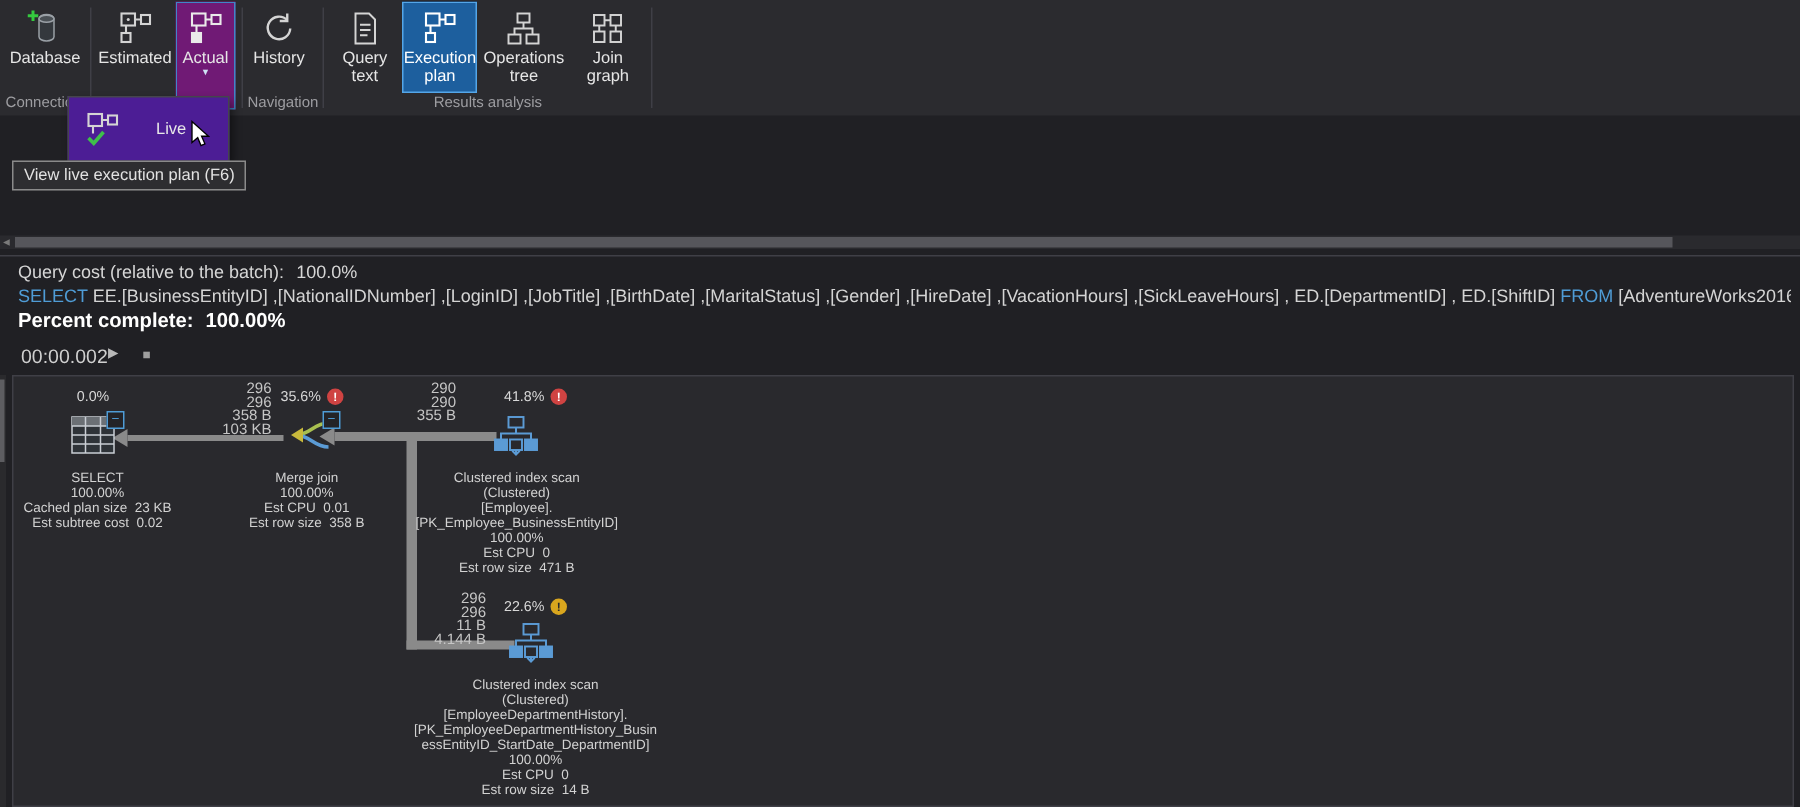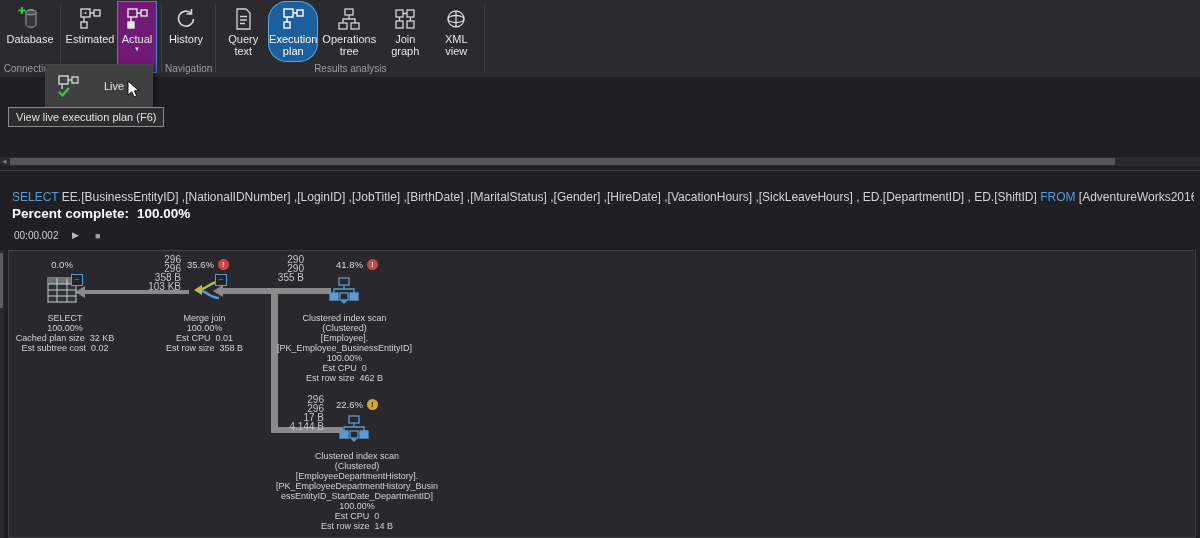--- a/index.html
+++ b/index.html
@@ -12,42 +12,42 @@
   .rbtn{display:flex;flex-direction:column;align-items:center;padding:4px 2px 1px;margin:1px 1px 0;font-size:11px;color:#e6e6e6;text-align:center;line-height:1.12;cursor:default;}
   .ric{height:27px;display:flex;align-items:center;justify-content:center;}
   .rlab{margin-top:1px;}
   .caret{font-size:6px;color:#cfe3f5;line-height:7px;margin-top:1px;}
   .rglabel{font-size:10px;color:#9d9da1;text-align:center;padding:1px 0 3px;white-space:nowrap;overflow:hidden;text-overflow:ellipsis;}
   .rdiv{width:1px;background:#3f3f46;margin:5px 0;}
   .sel-bright{background:#1d5f9e;box-shadow:inset 0 0 0 1px #54a6e8;color:#fff;}
   .sel-dark{background:#701a75;box-shadow:inset 0 0 0 1px #3f87c7;}
 
   
-  .dropdown{position:absolute;left:45px;top:64px;width:106px;height:42px;background:#404040;border:1px solid #45454c;box-shadow:2px 3px 6px rgba(0,0,0,.5);z-index:50;display:flex;align-items:center;}
+  .dropdown{position:absolute;left:45px;top:64px;width:106px;height:42px;background:#4c1d95;border:1px solid #45454c;box-shadow:2px 3px 6px rgba(0,0,0,.5);z-index:50;display:flex;align-items:center;}
   .dropdown .ric{margin-left:10px;}
   .ddlabel{margin-left:24px;font-size:11px;color:#e8e8e8;}
   .tooltip{position:absolute;left:8px;top:107px;background:#2d2d30;border:1px solid #8a8a8a;color:#e2e2e2;font-size:11px;padding:3px 7px;z-index:55;white-space:nowrap;}
   .cursor{position:absolute;left:127px;top:80px;z-index:60;}
 
   
   .hscroll{position:absolute;left:0;top:157px;width:1200px;height:9px;background:#2a2a2e;}
   .hthumb{position:absolute;left:10px;top:1px;width:1105px;height:7px;background:#56565b;}
   .harrow{position:absolute;left:2px;top:-1px;font-size:9px;color:#7a7a7a;}
   .vscroll{position:absolute;left:0;top:250px;width:4px;height:288px;background:#2a2a2d;}
   .vthumb{position:absolute;left:0;top:3px;width:3px;height:55px;background:#5d5d61;}
 
   
   .qdivider{position:absolute;left:0;top:170px;width:1200px;height:1px;background:#3f3f46;}
   .qcost{position:absolute;left:12px;top:174px;font-size:12px;color:#d6d6d6;white-space:pre;}
   .qcost b{font-weight:normal;margin-left:8px;}
   .sqlrow{position:absolute;left:12px;top:190px;width:1182px;font-size:12px;color:#d4d4d4;white-space:nowrap;overflow:hidden;}
   .kw{color:#4f9cd6;}
   .pctrow{position:absolute;left:12px;top:206px;font-size:13.5px;font-weight:bold;color:#ffffff;white-space:pre;}
   .pctrow span{margin-right:8px;}
-  .timer{position:absolute;left:14px;top:230px;font-size:10px;color:#cfcfcf;}
+  .timer{position:absolute;left:14px;top:230px;font-size:13px;color:#cfcfcf;}
   .playbtn{position:absolute;left:72px;top:230px;font-size:9px;color:#b9b9b9;}
   .stopbtn{position:absolute;left:95px;top:231px;font-size:9px;color:#9f9f9f;}
 
   
   .plan{position:absolute;left:8px;top:250px;width:1186px;height:286px;background:#29292d;border:1px solid #3f3f46;}
   .abs{position:absolute;}
   .nline{font-size:9px;line-height:10px;color:#d2d2d2;text-align:center;white-space:pre;display:block;}
   .sline{font-size:10px;line-height:9px;color:#c6c6c6;text-align:right;white-space:pre;display:block;}
   .pctlab{font-size:9.5px;color:#d8d8d8;display:flex;align-items:center;gap:4px;}
   .warn{display:inline-flex;width:11px;height:11px;border-radius:50%;align-items:center;justify-content:center;font-size:8px;font-weight:bold;}
@@ -132,21 +132,21 @@
       <div class="rbuttons">
         <div class="rbtn" style="width:42px;">
           <span class="ric">
             <svg width="24" height="24" viewBox="0 0 24 24" fill="none" stroke="#d4d4d4" stroke-width="1.3">
               <path d="M6 2h9l4 4v16H6z"></path>
                 <path d="M9 9.5h7M9 13h7M9 16.5h5"></path>
             </svg>
           </span>
           <span class="rlab">Query text</span>
         </div>
-        <div class="rbtn sel-bright" style="width:46px;border-radius:19px;">
+        <div class="rbtn sel-bright" style="width:46px;">
           <span class="ric">
             <svg width="24" height="24" viewBox="0 0 24 24" fill="none" stroke="#ffffff" stroke-width="1.4">
               <rect x="3" y="2" width="9" height="8"></rect>
                 <rect x="16" y="3" width="6" height="6"></rect>
                 <rect x="3" y="15" width="6" height="6"></rect>
               <path d="M12 6h4M6 10v5"></path>
             </svg>
           </span>
           <span class="rlab">Execution plan</span>
         </div>
@@ -165,30 +165,20 @@
           <span class="ric">
             <svg width="24" height="24" viewBox="0 0 24 24" fill="none" stroke="#d4d4d4" stroke-width="1.3">
               <rect x="3" y="3" width="7" height="7"></rect>
                 <rect x="14" y="3" width="7" height="7"></rect>
               <rect x="3" y="14" width="7" height="7"></rect>
                 <rect x="14" y="14" width="7" height="7"></rect>
               <path d="M10 6.5h4M6.5 10v4M17.5 10v4"></path>
             </svg>
           </span>
           <span class="rlab">Join graph</span>
-        </div>
-        <div class="rbtn" style="width:44px;">
-          <span class="ric">
-            <svg width="24" height="24" viewBox="0 0 24 24" fill="none" stroke="#d4d4d4" stroke-width="1.3">
-              <circle cx="12" cy="12" r="8"></circle>
-                <ellipse cx="12" cy="12" rx="8" ry="3.5"></ellipse>
-                <path d="M12 4v16"></path>
-            </svg>
-          </span>
-          <span class="rlab">XML view</span>
         </div>
       </div>
       <div class="rglabel">Results analysis</div>
     </div>
     <div class="rdiv"></div>
   </div>
 
   <div class="dropdown">
     <span class="ric">
       <svg width="24" height="24" viewBox="0 0 24 24" fill="none" stroke="#d4d4d4" stroke-width="1.4">
@@ -206,20 +196,21 @@
       </svg>
   </span>
   <div class="tooltip">View live execution plan (F6)</div>
 
   <div class="hscroll">
     <span class="harrow">◂</span>
     <div class="hthumb"></div>
   </div>
 
   <div class="qdivider"></div>
+  <div class="qcost"><span>Query cost (relative to the batch):</span><b>100.0%</b></div>
 
   <div class="sqlrow"><span class="kw">SELECT</span><span> EE.[BusinessEntityID] ,[NationalIDNumber] ,[LoginID] ,[JobTitle] ,[BirthDate] ,[MaritalStatus] ,[Gender] ,[HireDate] ,[VacationHours] ,[SickLeaveHours] , ED.[DepartmentID] , ED.[ShiftID] </span><span class="kw">FROM</span><span> [AdventureWorks2016CTP3].[HumanResources].[Employee] EE </span></div>
 
   <div class="pctrow"><span>Percent complete:</span><span>100.00%</span></div>
 
   <div class="timer">00:00.002</div>
   <div class="playbtn">▶</div>
   <div class="stopbtn">■</div>
 
   <div class="vscroll">
@@ -242,21 +233,21 @@
       <svg width="30" height="26" viewBox="0 0 30 26">
         <rect x="1" y="1" width="28" height="24" fill="#2e3338" stroke="#c9ced4"></rect>
         <rect x="1" y="1" width="28" height="6" fill="#6b7075"></rect>
         <path d="M1 7h28M1 13h28M1 19h28M10 1v24M20 1v24" stroke="#c9ced4" fill="none"></path>
       </svg>
     </div>
     <div class="collapse" style="left:62px;top:23px;">−</div>
     <div class="abs" style="left:0;top:62px;width:112px;">
       <span class="nline">SELECT</span>
       <span class="nline">100.00%</span>
-      <span class="nline">Cached plan size  32 KB</span>
+      <span class="nline">Cached plan size  23 KB</span>
       <span class="nline">Est subtree cost  0.02</span>
     </div>
 
     <div class="abs" style="left:118px;top:4px;width:54px;">
       <span class="sline">296</span>
       <span class="sline">296</span>
       <span class="sline">358 B</span>
       <span class="sline">103 KB</span>
     </div>
     <div class="abs pctlab" style="left:178px;top:8px;">
@@ -297,27 +288,27 @@
         <path d="M15 23v3m-2.5-2.5 2.5 2.5 2.5-2.5"></path>
       </svg>
     </div>
     <div class="abs" style="left:258px;top:62px;width:155px;">
       <span class="nline">Clustered index scan</span>
       <span class="nline">(Clustered)</span>
       <span class="nline">[Employee].</span>
       <span class="nline">[PK_Employee_BusinessEntityID]</span>
       <span class="nline">100.00%</span>
       <span class="nline">Est CPU  0</span>
-      <span class="nline">Est row size  462 B</span>
+      <span class="nline">Est row size  471 B</span>
     </div>
 
     <div class="abs" style="left:265px;top:144px;width:50px;">
       <span class="sline">296</span>
       <span class="sline">296</span>
-      <span class="sline">17 B</span>
+      <span class="sline">11 B</span>
       <span class="sline">4.144 B</span>
     </div>
     <div class="abs pctlab" style="left:327px;top:148px;">
         <span>22.6%</span>
         <span class="warn yellow">!</span>
       </div>
     <div class="abs" style="left:330px;top:164px;">
       <svg width="30" height="28" viewBox="0 0 30 28" fill="none" stroke="#5b9bd5" stroke-width="1.3">
         <rect x="10" y="1" width="10" height="7"></rect>
         <path d="M15 8v4M5 16v-4h20v4"></path>

